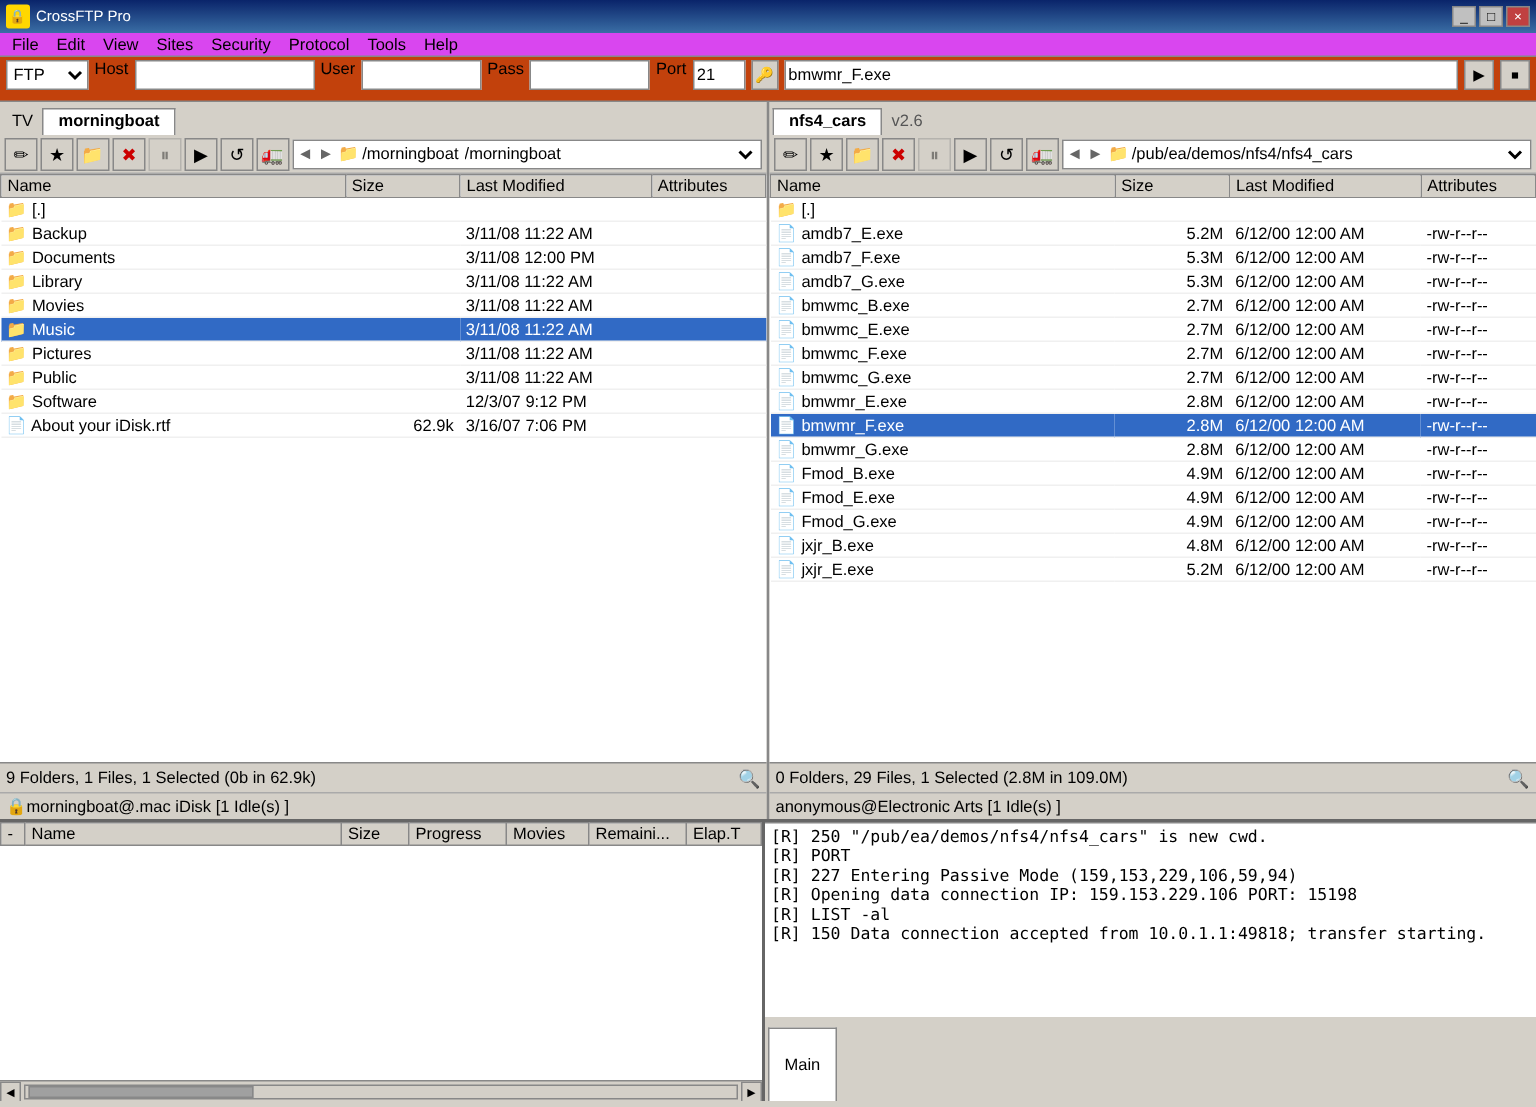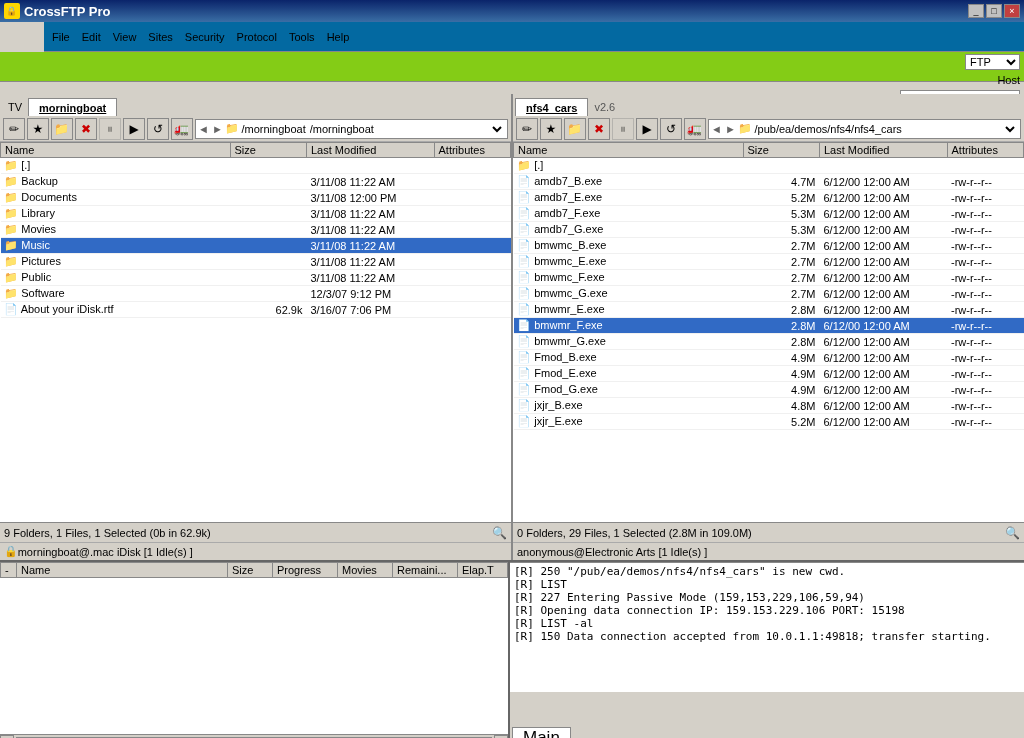--- a/index.html
+++ b/index.html
@@ -11,50 +11,48 @@
       color: white;
       height: 22px;
       display: flex;
       align-items: center;
       justify-content: space-between;
       padding: 0 4px;
       user-select: none;
     }
     #titlebar-left { display: flex; align-items: center; gap: 4px; }
     #titlebar-icon { width: 16px; height: 16px; background: #ffd700; border-radius: 2px; display: flex; align-items: center; justify-content: center; font-size: 9px; }
-    #titlebar-title { font-size: 13px; font-weight: bold; }
+    #titlebar-title { font-size: 10px; font-weight: normal; }
     #titlebar-buttons { display: flex; gap: 2px; }
     .tb-btn { width: 16px; height: 14px; border: 1px solid #888; background: #c0c0c0; display: flex; align-items: center; justify-content: center; font-size: 9px; cursor: pointer; color: black; }
 
     
     #menubar {
-      background: #0369a1;
-      height: 30px;
+      background: #d946ef;
+      height: 16px;
       display: flex;
       align-items: center;
       border-bottom: 1px solid #888;
       padding: 0 2px;
-      margin-left: 44px;
     }
     .menu-item {
       padding: 2px 6px;
       cursor: pointer;
       font-size: 11px;
     }
 
     
     #toolbar {
-      background: #84cc16;
+      background: #c2410c;
       height: 30px;
       display: flex;
-      align-items: flex-end;
+      align-items: flex-start;
       padding: 2px 4px;
       gap: 4px;
       border-bottom: 1px solid #888;
-      flex-direction: column;
     }
     .toolbar-label { font-size: 11px; }
     .toolbar-select {
       height: 20px;
       font-size: 11px;
       border: 1px solid #888;
       background: white;
       min-width: 55px;
     }
     .toolbar-input {
@@ -80,21 +78,20 @@
       flex-direction: column;
       height: calc(738px - 22px - 20px - 30px);
     }
 
     
     #panes-area {
       display: flex;
       flex: 1;
       height: calc(738px - 22px - 20px - 30px - 130px);
       min-height: 0;
-      margin-top: 12px;
     }
 
     
     #left-pane {
       flex: 1;
       display: flex;
       flex-direction: column;
       border-right: 2px solid #888;
       min-width: 0;
     }
@@ -115,21 +112,21 @@
       height: 22px;
     }
     .tab {
       padding: 2px 10px;
       border: 1px solid #888;
       border-bottom: none;
       background: #d4d0c8;
       cursor: pointer;
       font-size: 11px;
       height: 18px;
-      display: flex; align-items: flex-end; text-decoration: underline;
+      display: flex; align-items: flex-start;
     }
     .tab.active {
       background: white;
       font-weight: bold;
     }
     .tab-version {
       padding: 2px 6px;
       font-size: 11px;
       height: 18px;
       display: flex; align-items: center;
@@ -275,26 +272,26 @@
     ::-webkit-scrollbar-thumb { background: #a0a0a0; border: 1px solid #888; }
 
     #bottom-tab-bar {
       background: #d4d0c8;
       height: 22px;
       display: flex;
       align-items: flex-end;
       padding: 0 2px;
     }
     .bottom-tab {
-      padding: 0 10px;
+      padding: 18px 10px;
       border: 1px solid #888;
       border-bottom: none;
       background: #d4d0c8;
       cursor: pointer;
-      font-size: 17px;
+      font-size: 11px;
     }
     .bottom-tab.active { background: white; }
 
     .horizontal-scrollbar-area {
       height: 14px;
       background: #d4d0c8;
       border-top: 1px solid #888;
       display: flex;
       align-items: center;
     }
@@ -357,21 +354,21 @@
   </select>
   <span class="toolbar-label">Host</span>
   <input class="toolbar-input" style="width: 120px;" type="text" value="">
   <span class="toolbar-label">User</span>
   <input class="toolbar-input" style="width: 80px;" type="text" value="">
   <span class="toolbar-label">Pass</span>
   <input class="toolbar-input" style="width: 80px;" type="password" value="">
   <span class="toolbar-label">Port</span>
   <input class="toolbar-input" style="width: 35px;" type="text" value="21">
   <div class="toolbar-btn" style="width:18px;">🔑</div>
-  <input class="toolbar-input" style="flex: 1 1 0%; text-decoration: underline;" type="text" value="bmwmr_F.exe">
+  <input class="toolbar-input" style="flex: 1 1 0%;" type="text" value="bmwmr_F.exe">
   <div class="toolbar-btn">▶</div>
   <div class="toolbar-btn">⏹</div>
 </div>
 
 <div id="main-content">
   <div id="panes-area" style="display:flex; flex:1; min-height:0; height:430px;">
 
     <div id="left-pane" style="width:510px; display:flex; flex-direction:column; border-right:2px solid #888;">
 
       <div class="tab-strip">
@@ -529,26 +526,20 @@
               </tr>
             </thead>
             <tbody id="right-tbody">
             <tr>
       <td><span>📁 [.]</span></td>
       <td style="text-align:right;"></td>
       <td></td>
       <td></td>
     </tr>
                 <tr>
-      <td><span>📄 amdb7_B.exe</span></td>
-      <td style="text-align:right;">4.7M</td>
-      <td>6/12/00 12:00 AM</td>
-      <td>-rw-r--r--</td>
-    </tr>
-                <tr>
       <td><span>📄 amdb7_E.exe</span></td>
       <td style="text-align:right;">5.2M</td>
       <td>6/12/00 12:00 AM</td>
       <td>-rw-r--r--</td>
     </tr>
                 <tr>
       <td><span>📄 amdb7_F.exe</span></td>
       <td style="text-align:right;">5.3M</td>
       <td>6/12/00 12:00 AM</td>
       <td>-rw-r--r--</td>
@@ -672,21 +663,21 @@
         <div class="h-scroll-track">
           <div class="h-scroll-thumb"></div>
         </div>
         <div class="h-scroll-btn">►</div>
       </div>
     </div>
 
     <div id="right-bottom" style="flex:1; display:flex; flex-direction:column;">
       <div id="log-area">
       <div>[R] 250 "/pub/ea/demos/nfs4/nfs4_cars" is new cwd.</div>
-          <div>[R] LIST</div>
+          <div>[R] PORT</div>
           <div>[R] 227 Entering Passive Mode (159,153,229,106,59,94)</div>
           <div>[R] Opening data connection IP: 159.153.229.106 PORT: 15198</div>
           <div>[R] LIST -al</div>
           <div>[R] 150 Data connection accepted from 10.0.1.1:49818; transfer starting.</div>
         </div>
       <div id="bottom-tab-bar" style="margin-top:auto;">
         <div class="bottom-tab active">Main</div>
       </div>
     </div>
   </div>

